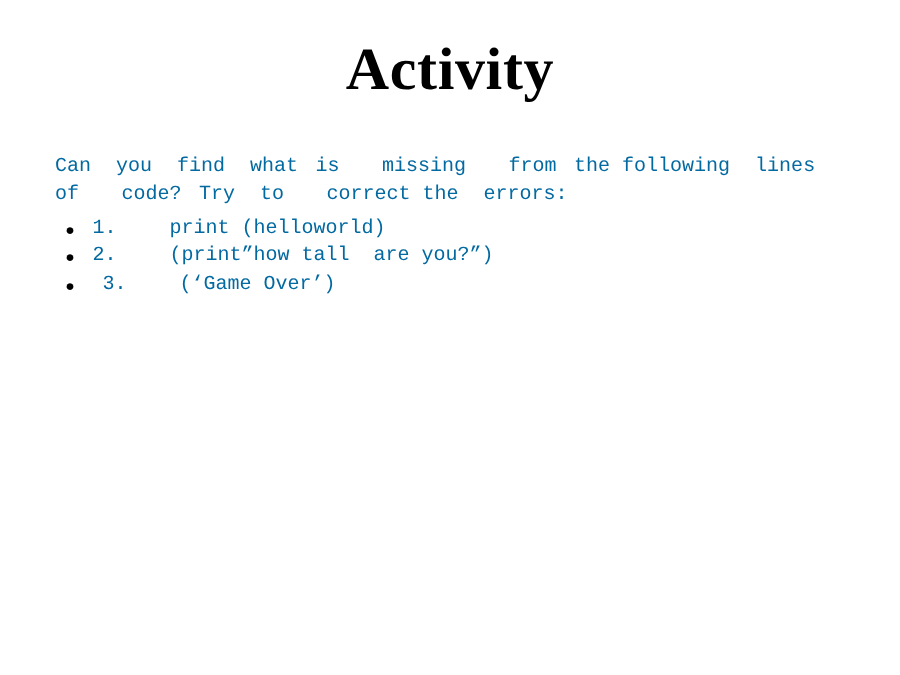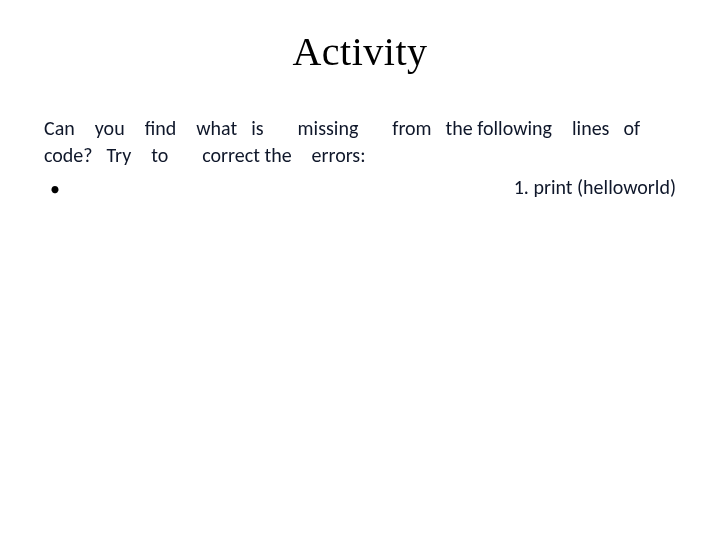--- a/index.html
+++ b/index.html
@@ -13,50 +13,50 @@
     overflow: hidden;
   }
   .slide {
     box-sizing: border-box;
     width: 720px;
     height: 540px;
     padding: 28px 44px 20px 44px;
   }
   .title {
     font-family: "Times New Roman", Times, serif;
-    font-weight: 400;
-    font-size: 40px;
+    font-weight: 700;
+    font-size: 48px;
     text-align: center;
     margin: 0 0 40px 0;
     letter-spacing: 0.5px;
   }
   .body {
-    font-size: 20px;
+    font-size: 16px;
     line-height: 1.36;
-    color: #0f172a;
+    color: #0369a1;
+    font-family: Liberation Mono, monospace;
   }
   .intro {
     margin: 0 0 4px 0;
     font-weight: 400;
     word-spacing: 0;
   }
   .intro .sp1 { display:inline-block; width:14px; }
   .intro .sp2 { display:inline-block; width:20px; }
   .intro .sp3 { display:inline-block; width:34px; }
   ul.items {
     list-style: none;
     margin: 0;
     padding: 0;
   }
   ul.items li {
     position: relative;
     padding-left: 30px;
     margin: 0;
     line-height: 1.42;
-    text-align: right;
   }
   ul.items li::before {
     content: "•";
     position: absolute;
     left: 6px;
     top: 0;
     font-size: 20px;
     line-height: 1.6;
     color: #000;
   }
@@ -74,15 +74,23 @@
   <h1 class="title">Activity</h1>
 
   <div class="body">
     <p class="intro">Can<span class="sp2"></span>you<span class="sp2"></span>find<span class="sp2"></span>what<span class="sp1"></span>is<span class="sp3"></span>missing<span class="sp3"></span>from<span class="sp1"></span>the following<span class="sp2"></span>lines<span class="sp1"></span>of<span class="sp3"></span>code?<span class="sp1"></span>Try<span class="sp2"></span>to<span class="sp3"></span>correct the<span class="sp2"></span>errors:</p>
 
     <ul class="items">
       <li>
         <span class="num">1.</span>
         <span class="code">print (helloworld)</span>
       </li>
+      <li>
+        <span class="num">2.</span>
+        <span class="code">(print”how tall&nbsp;&nbsp;are you?”)</span>
+      </li>
+      <li>
+        <span class="num pad">3.</span>
+        <span class="code">(‘Game Over’)</span>
+      </li>
     </ul>
   </div>
 </div>
 
 </body></html>

